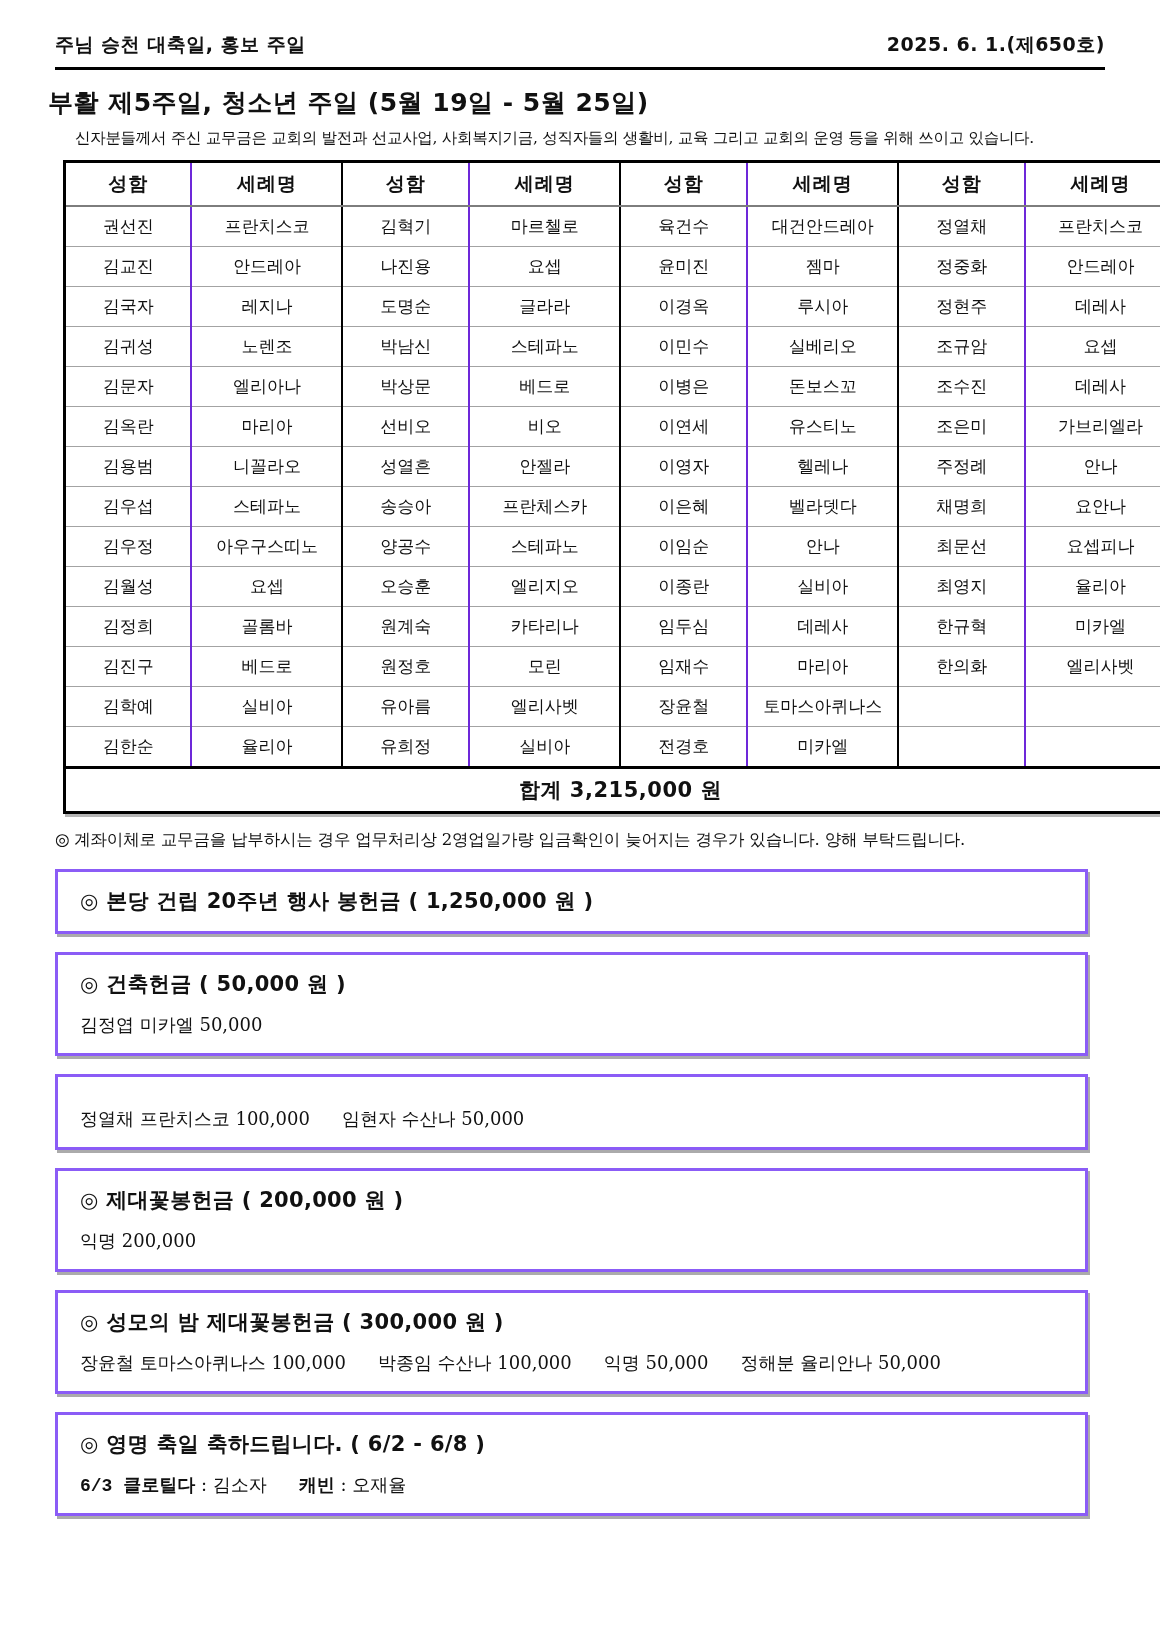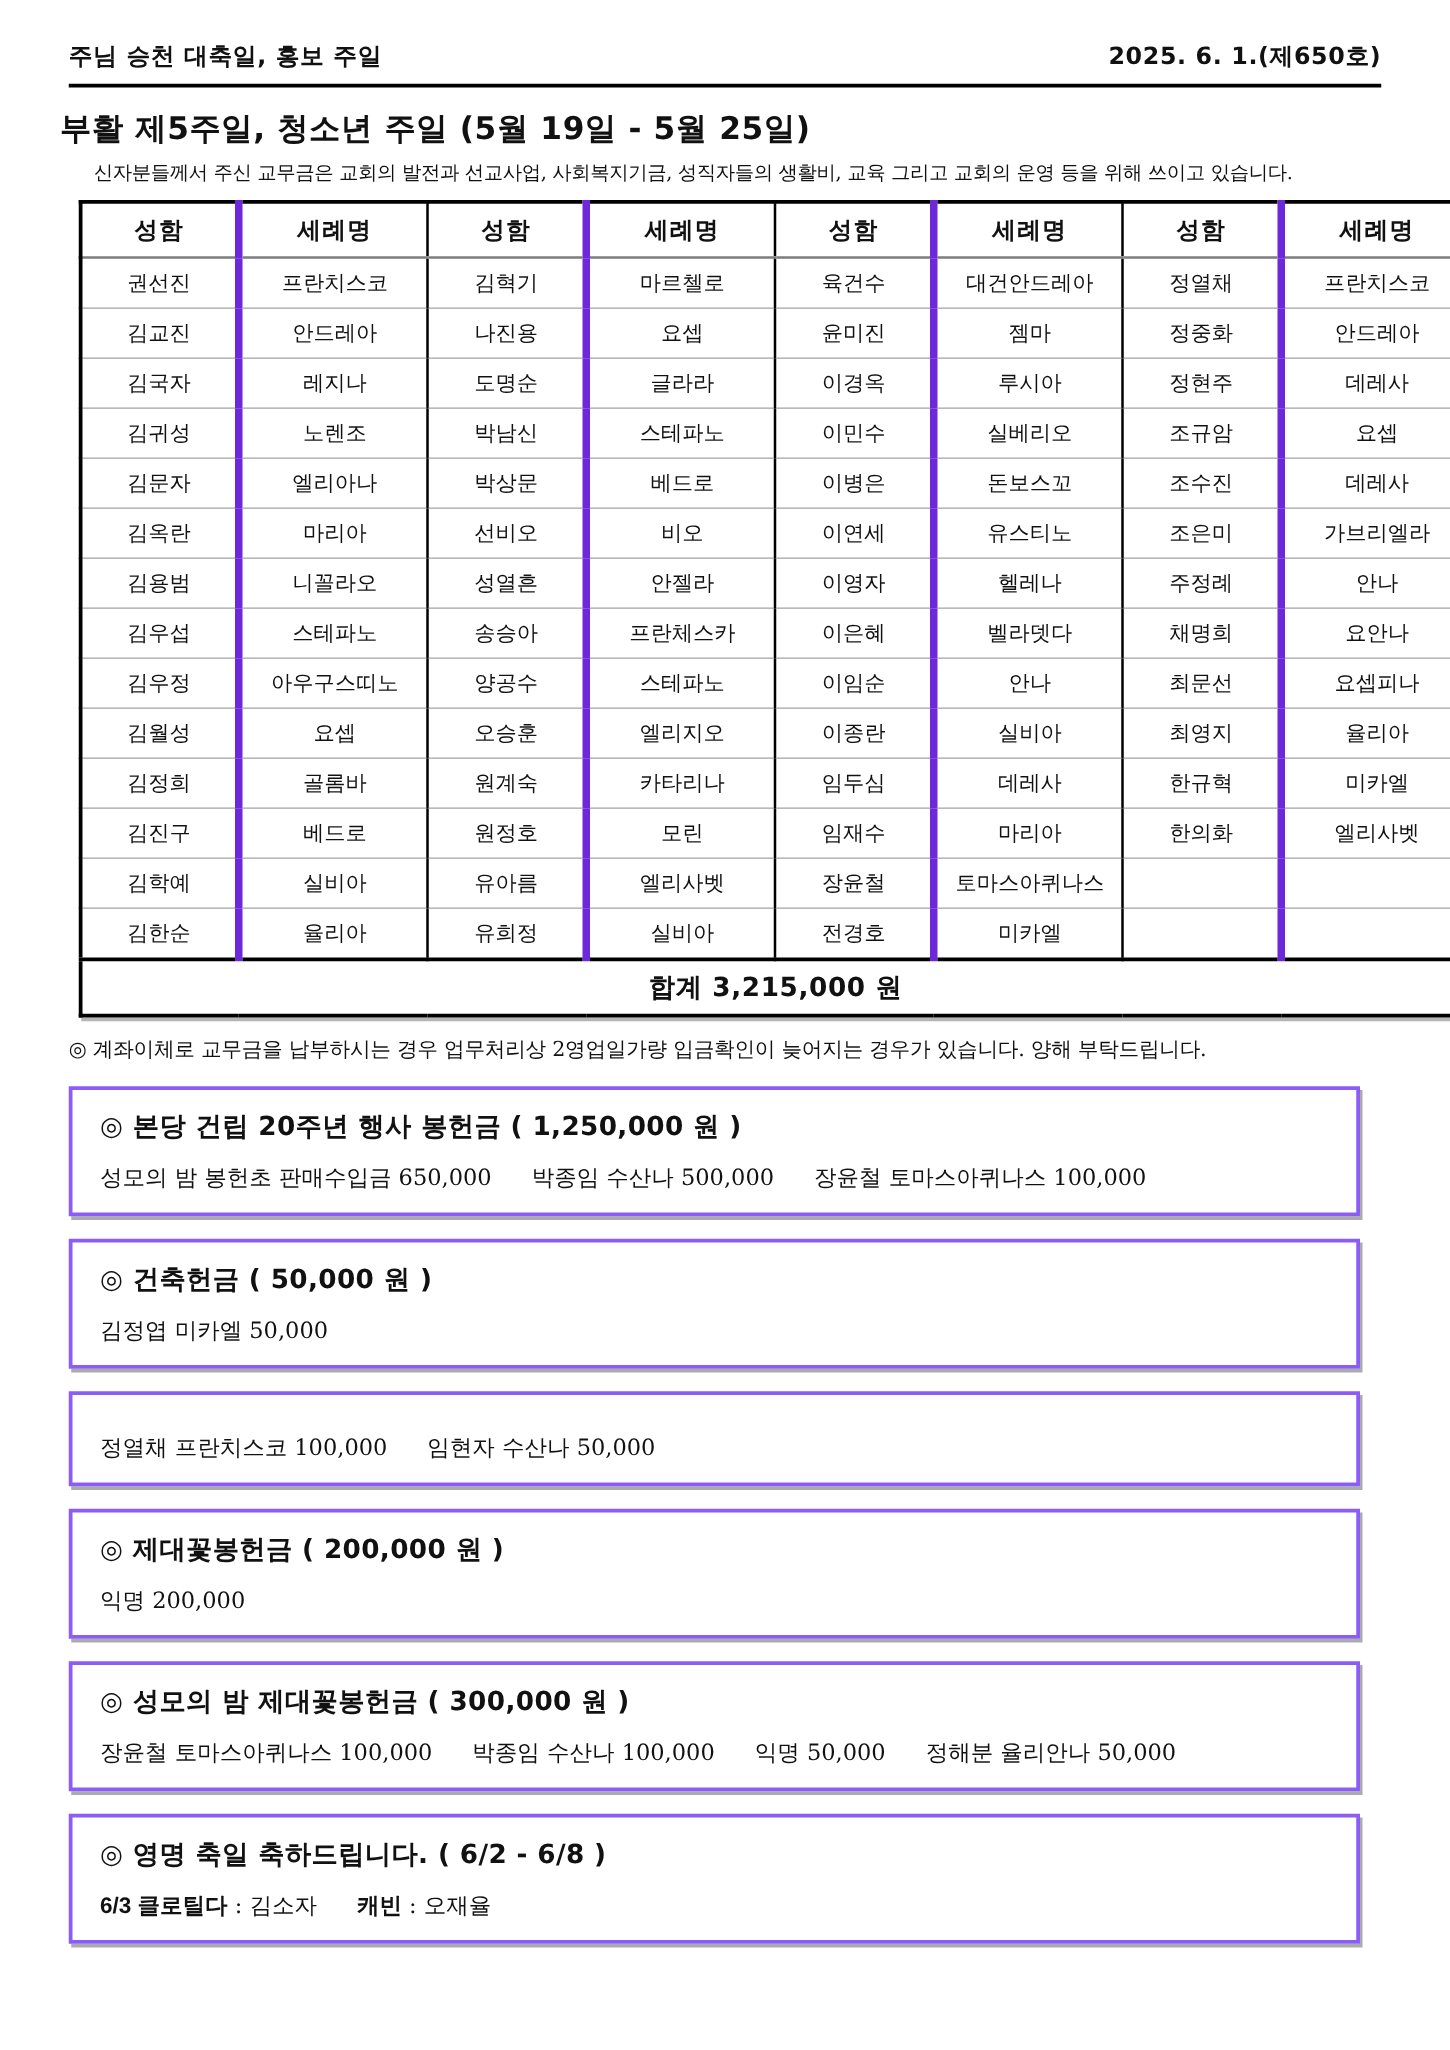--- a/index.html
+++ b/index.html
@@ -73,21 +73,21 @@
     background: #fff;
   }
   table.offering td.cell {
     height: 37px;
     font-family: "DejaVu Serif", "Liberation Serif", serif;
     font-size: 17px;
     text-align: center;
     vertical-align: middle;
     border-top: 1.5px solid #a3a3a3;
   }
-  .vb-pair  { border-left: 6px solid #6d28d9; margin-left: 44px; }
+  .vb-pair  { border-left: 2px solid #6d28d9; margin-left: 44px; }
   .vb-group { border-left: 2.5px solid #000; }
   td.total-cell {
     border-top: 3px solid #000;
     height: 40px;
     text-align: center;
     font-size: 21px;
     font-weight: 800;
     letter-spacing: 0.5px;
   }
 
@@ -114,21 +114,21 @@
     letter-spacing: 0.3px;
   }
   .box-content {
     margin-top: 15px;
     font-family: "DejaVu Serif", "Liberation Serif", serif;
     font-size: 18px;
   }
   .box-content .entry { margin-right: 32px; white-space: nowrap; }
   .box-content .entry:last-child { margin-right: 0; }
   .box-content .entry b {
-    font-family: Liberation Sans, sans-serif;
+    font-family: Liberation Mono, monospace;
     font-weight: 800;
     text-align: right;
   }
 </style>
 </head>
 <body>
 
 <div class="page">
 
   <div class="doc-header">
@@ -310,21 +310,20 @@
       <tr>
         <td class="total-cell" colspan="8">합계  3,215,000  원</td>
       </tr>
     </tfoot>
   </table>
 
   <div class="transfer-note">◎ 계좌이체로 교무금을 납부하시는 경우 업무처리상 2영업일가량 입금확인이 늦어지는 경우가 있습니다. 양해 부탁드립니다.</div>
 
   <div class="box">
     <div class="box-title">◎  본당 건립 20주년 행사 봉헌금 ( 1,250,000 원 )</div>
-    <div class="box-content"><span class="entry">성모의 밤 봉헌초 판매수입금 650,000</span><span class="entry">박종임 수산나 500,000</span><span class="entry">장윤철 토마스아퀴나스 100,000</span></div>
   </div>
 
   <div class="box">
     <div class="box-title">◎  건축헌금 ( 50,000 원 )</div>
     <div class="box-content"><span class="entry">김정엽 미카엘 50,000</span></div>
   </div>
 
   <div class="box">
     <div class="box-content"><span class="entry">정열채 프란치스코 100,000</span><span class="entry">임현자 수산나 50,000</span></div>
   </div>

